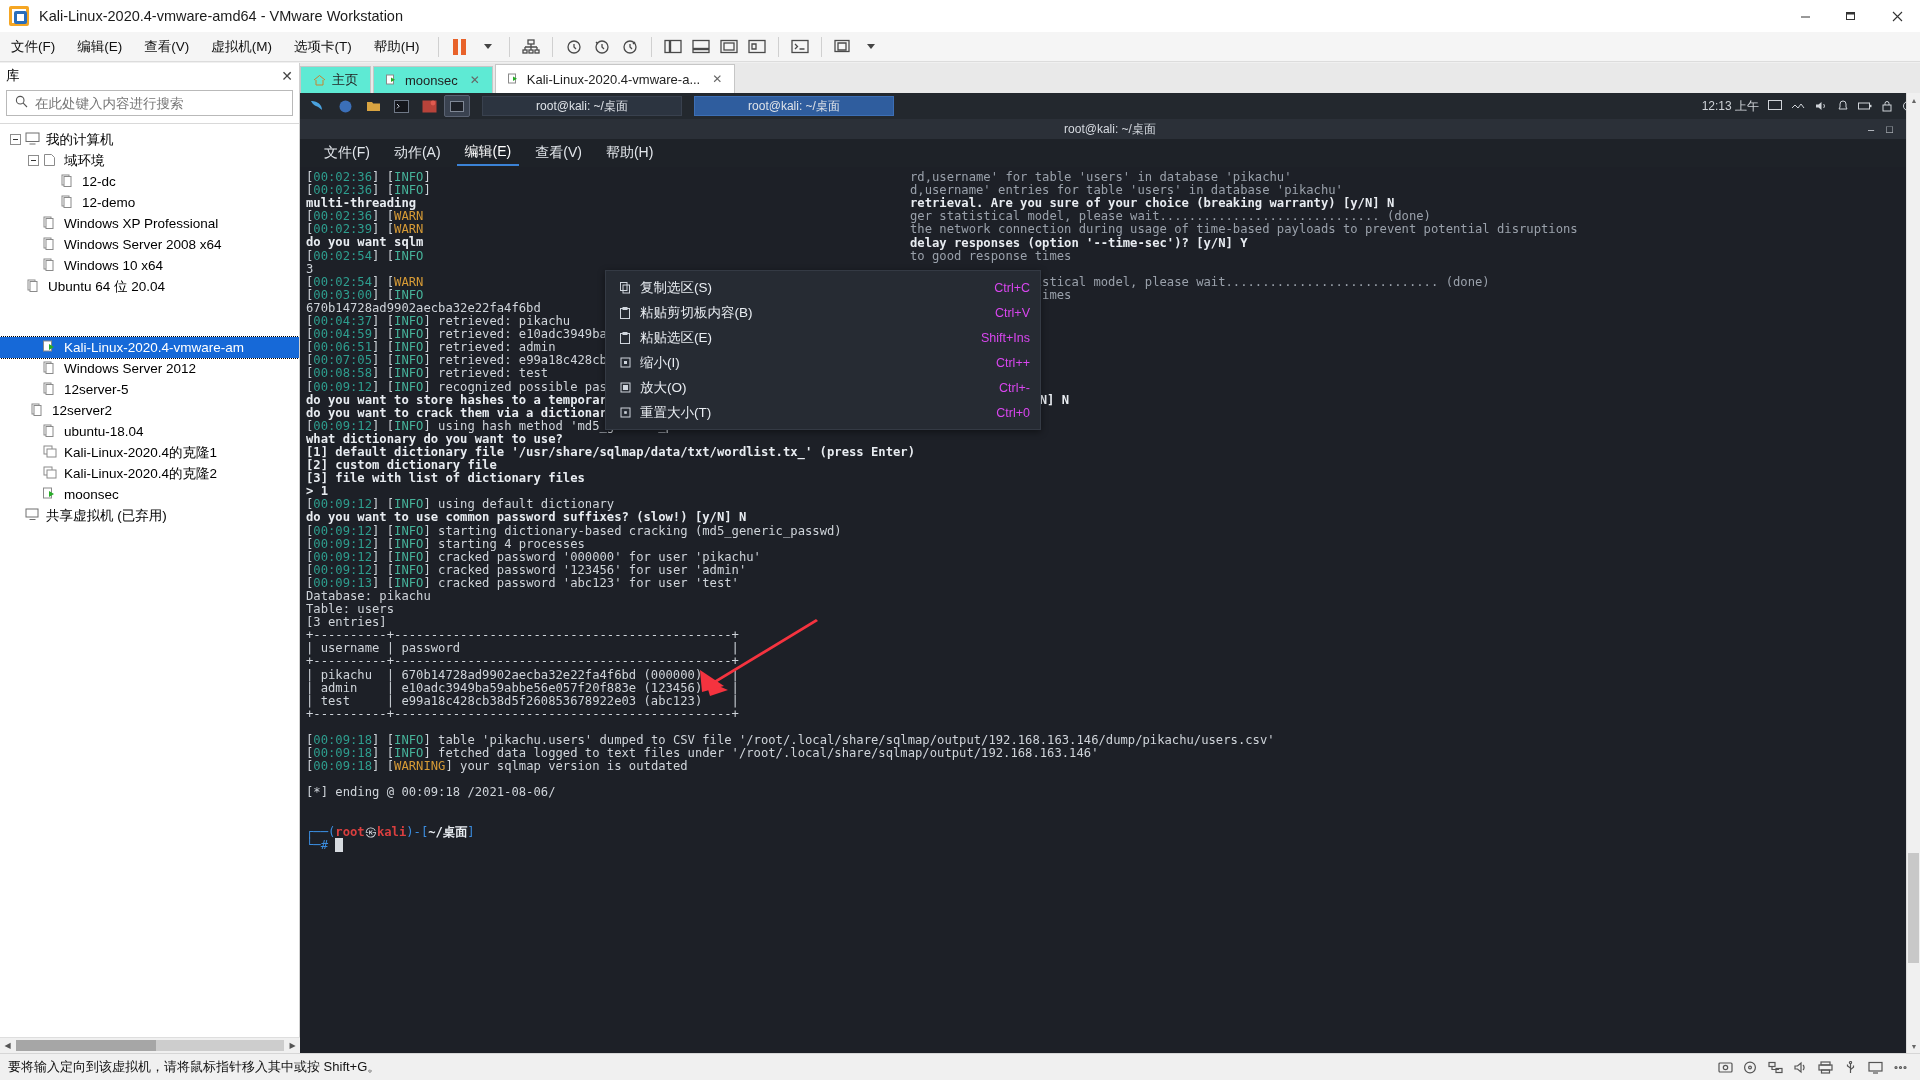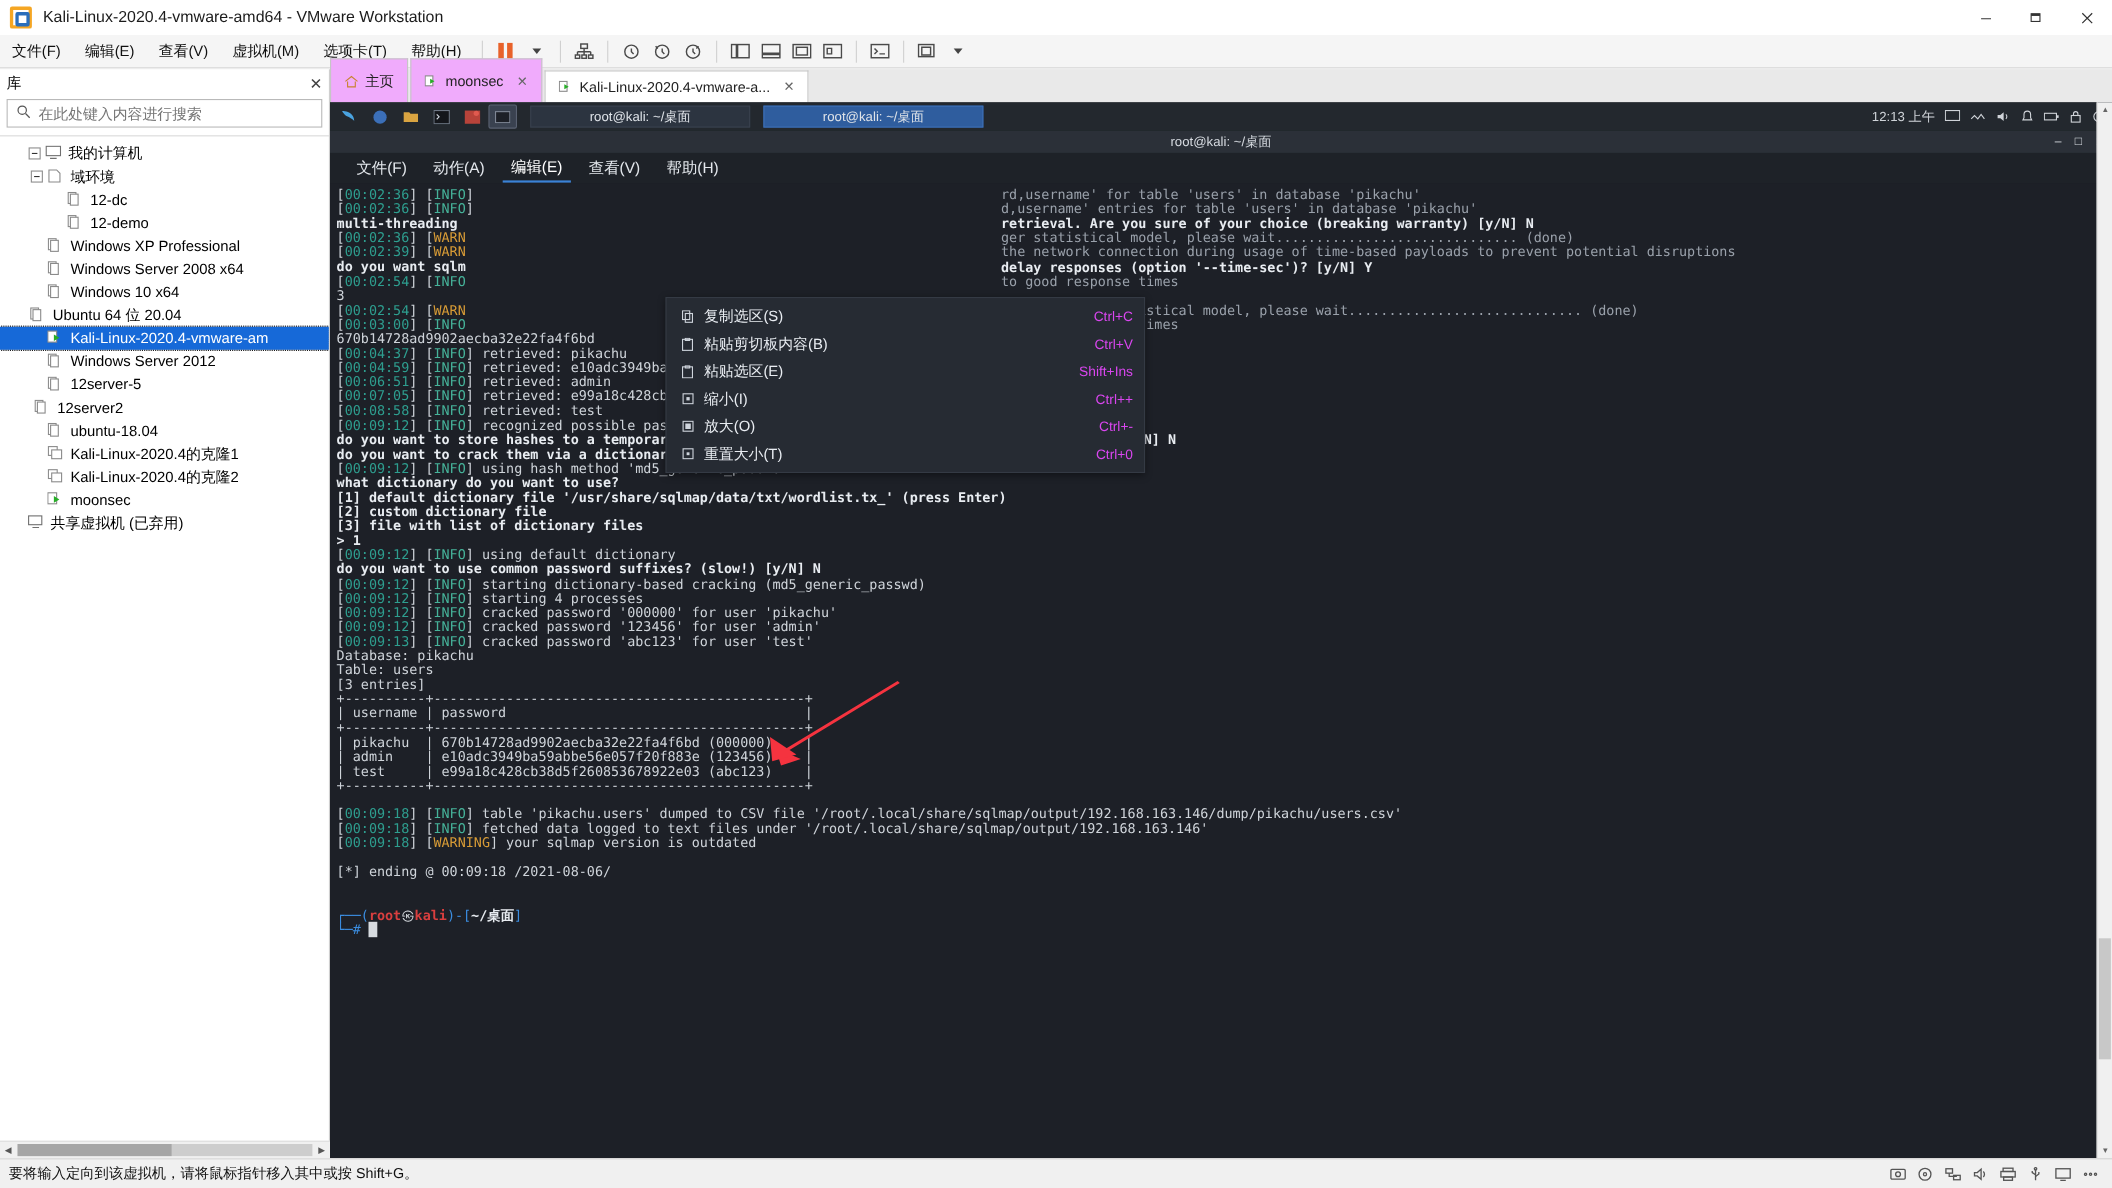--- a/index.html
+++ b/index.html
@@ -48,30 +48,30 @@
   .lib-head .x { margin-left:auto; font-size:14px; color:#444; cursor:pointer; }
   .lib-search { margin:1px 6px 4px 6px; height:26px; border:1px solid #b9b9b9; display:flex; align-items:center; background:#fff; }
   .lib-search .mag { margin:0 7px 0 8px; }
   .lib-search input { border:0; outline:0; font-size:13.5px; color:#757575; width:100%; font-family:inherit; background:transparent;}
   .tree { position:absolute; top:60px; left:0; right:0; bottom:42px; overflow:hidden; border-top:1px solid #d9d9d9; padding-top:5px;}
   .node { height:21px; display:flex; align-items:center; font-size:13.5px; white-space:nowrap; }
   .exp { width:11px; height:11px; border:1px solid #8d8d8d; margin-right:4px; position:relative; background:#fff; flex:0 0 auto;}
   .exp:before{content:"";position:absolute;left:2px;top:4px;width:5px;height:1px;background:#333;}
   .nospace { width:11px; margin-right:4px; flex:0 0 auto;}
   .ico { width:16px; height:15px; margin-right:5px; flex:0 0 auto; position:relative; }
-  .node.sel { background:#1669d8; color:#fff; outline:1px dotted #000; }
+  .node.sel { background:#1669d8; color:#fff; outline:1px dotted #000;margin-top:40px; }
   .nlabel { overflow:hidden; text-overflow:clip; }
   .lib-scroll { position:absolute; bottom:0; left:0; width:300px; height:16px; background:#f0f0f0; border-top:1px solid #dedede; display:flex; align-items:center;}
   .lib-scroll .arrw { width:15px;height:15px;display:flex;align-items:center;justify-content:center;font-size:8px;color:#555;}
   .lib-scroll .bar { height:11px; background:#cdcdcd; margin:0 1px; flex:1; }
   .lib-scroll .thumb{height:11px;width:140px;background:#a6a6a6;}
 
   
   .tabsrow { position:absolute; left:300px; top:63px; width:1620px; height:30px; background:#e9e9e9; display:flex; align-items:flex-end; }
-  .tab { height:40px; display:flex; align-items:center; gap:6px; padding:0 12px; font-size:13px; background:#f0abfc; border:1px solid #c6c6c6; border-bottom:none; margin-right:2px; color:#222; }
+  .tab { height:27px; display:flex; align-items:center; gap:6px; padding:0 12px; font-size:13px; background:#5eead4; border:1px solid #c6c6c6; border-bottom:none; margin-right:2px; color:#222; }
   .tab.active { background:#fff; height:29px; }
   .tab .tclose { margin-left:6px; font-size:12px; color:#666; }
   .home-ico { width:13px;height:12px; }
 
   
   .vmscreen { position:absolute; left:300px; top:93px; width:1620px; height:960px; background:#1d2027; overflow:hidden; }
   .kali-panel { height:26px; background:#23282e; display:flex; align-items:center; color:#cfd3d8; font-size:12px; position:relative; }
   .kp-left { display:flex; align-items:center; gap:2px; padding-left:4px;}
   .kp-ico { width:26px;height:22px; display:flex; align-items:center; justify-content:center; border-radius:2px;}
   .kp-ico.sel { background:#3a4250; border:1px solid #5a6272;}
@@ -257,21 +257,21 @@
     <div class="lib-search">
       <span class="mag">
         <svg width="13" height="13" viewBox="0 0 13 13">
             <circle cx="5.2" cy="5.2" r="3.8" fill="none" stroke="#555" stroke-width="1.1"></circle>
             <path d="M8.2 8.2L12 12" stroke="#555" stroke-width="1.1"></path>
           </svg>
       </span>
       <input placeholder="在此处键入内容进行搜索" style="">
     </div>
     <div class="tree" id="tree">
-        <div class="node" style="padding-left: 26px;">
+        <div class="node" style="padding-left: 10px;">
           <span class="exp"></span>
           <span class="ico"><svg width="15" height="13" viewBox="0 0 15 13">
               <rect x="1" y="1" width="13" height="8.5" fill="none" stroke="#6f6f6f"></rect>
               <path d="M4.5 12h6" stroke="#6f6f6f"></path>
             </svg></span>
           <span class="nlabel">我的计算机</span>
         </div>
         <div class="node" style="padding-left: 28px;">
           <span class="exp"></span>
           <span class="ico"><svg width="13" height="14" viewBox="0 0 13 14">

